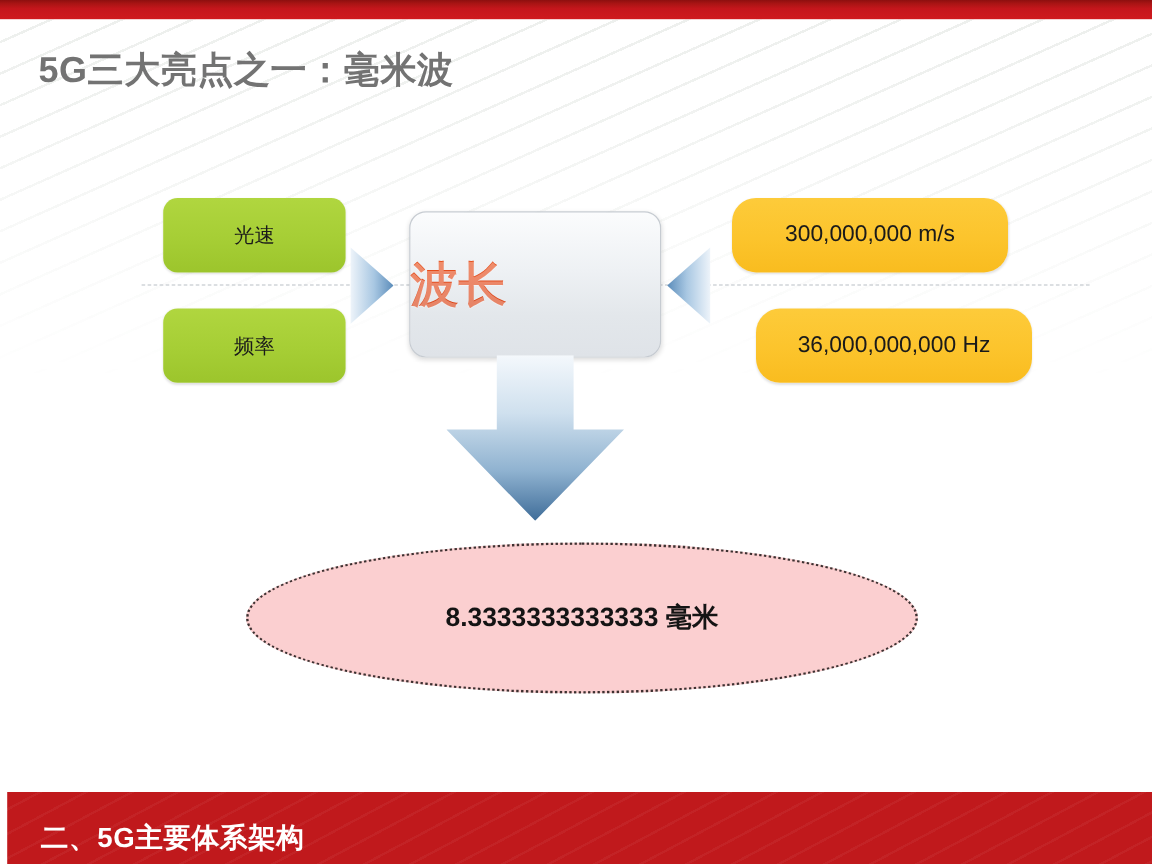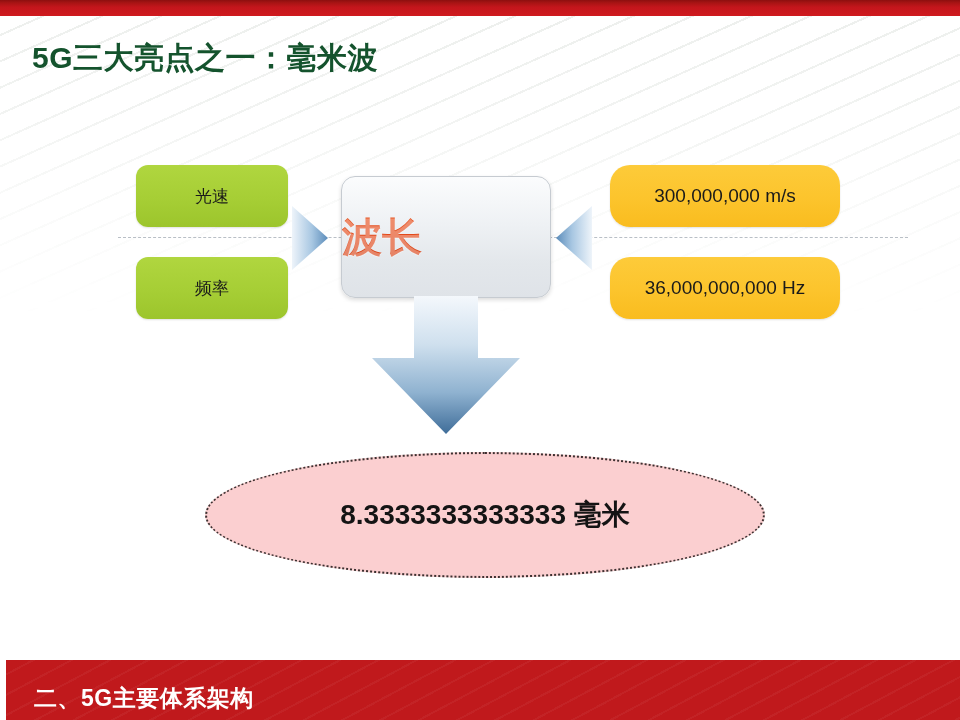--- a/index.html
+++ b/index.html
@@ -52,21 +52,21 @@
     z-index: -1;
   }
 
   
   .slide-title {
     position: absolute;
     left: 32px;
     top: 38px;
     font-size: 30px;
     font-weight: bold;
-    color: #14532d;
+    color: #737373;
     letter-spacing: 0.5px;
     white-space: nowrap;
   }
 
   
   .dash-line {
     position: absolute;
     height: 0;
     border-top: 1px dashed #b9bfc6;
     top: 237px;
@@ -100,21 +100,21 @@
     border-radius: 20px;
     background: linear-gradient(to bottom, #fdcb3a 0%, #fcc42c 55%, #f9bc1f 100%);
     color: #1a1a1a;
     font-size: 19px;
     display: flex;
     align-items: center;
     justify-content: center;
     box-shadow: 0 1px 2px rgba(0,0,0,0.12);
   }
   .ybox-1 { top: 165px; }
-  .ybox-2 { top: 257px; }
+  .ybox-2 { top: 257px; margin-left: 20px; }
 
   
   .center-box {
     position: absolute;
     left: 341px;
     top: 176px;
     width: 208px;
     height: 120px;
     border-radius: 14px;
     border: 1px solid #c6cbd1;
@@ -161,21 +161,21 @@
     height: 126px;
     border-radius: 50%;
     background: #fbcfd0;
     border: 2px dotted #3d3030;
     display: flex;
     align-items: center;
     justify-content: center;
     box-sizing: border-box;
   }
   .ellipse .etext {
-    font-size: 28px;
+    font-size: 22px;
     font-weight: bold;
     color: #141414;
     white-space: nowrap;
   }
 
   
   .bottom-bar {
     position: absolute;
     left: 0;
     top: 660px;

